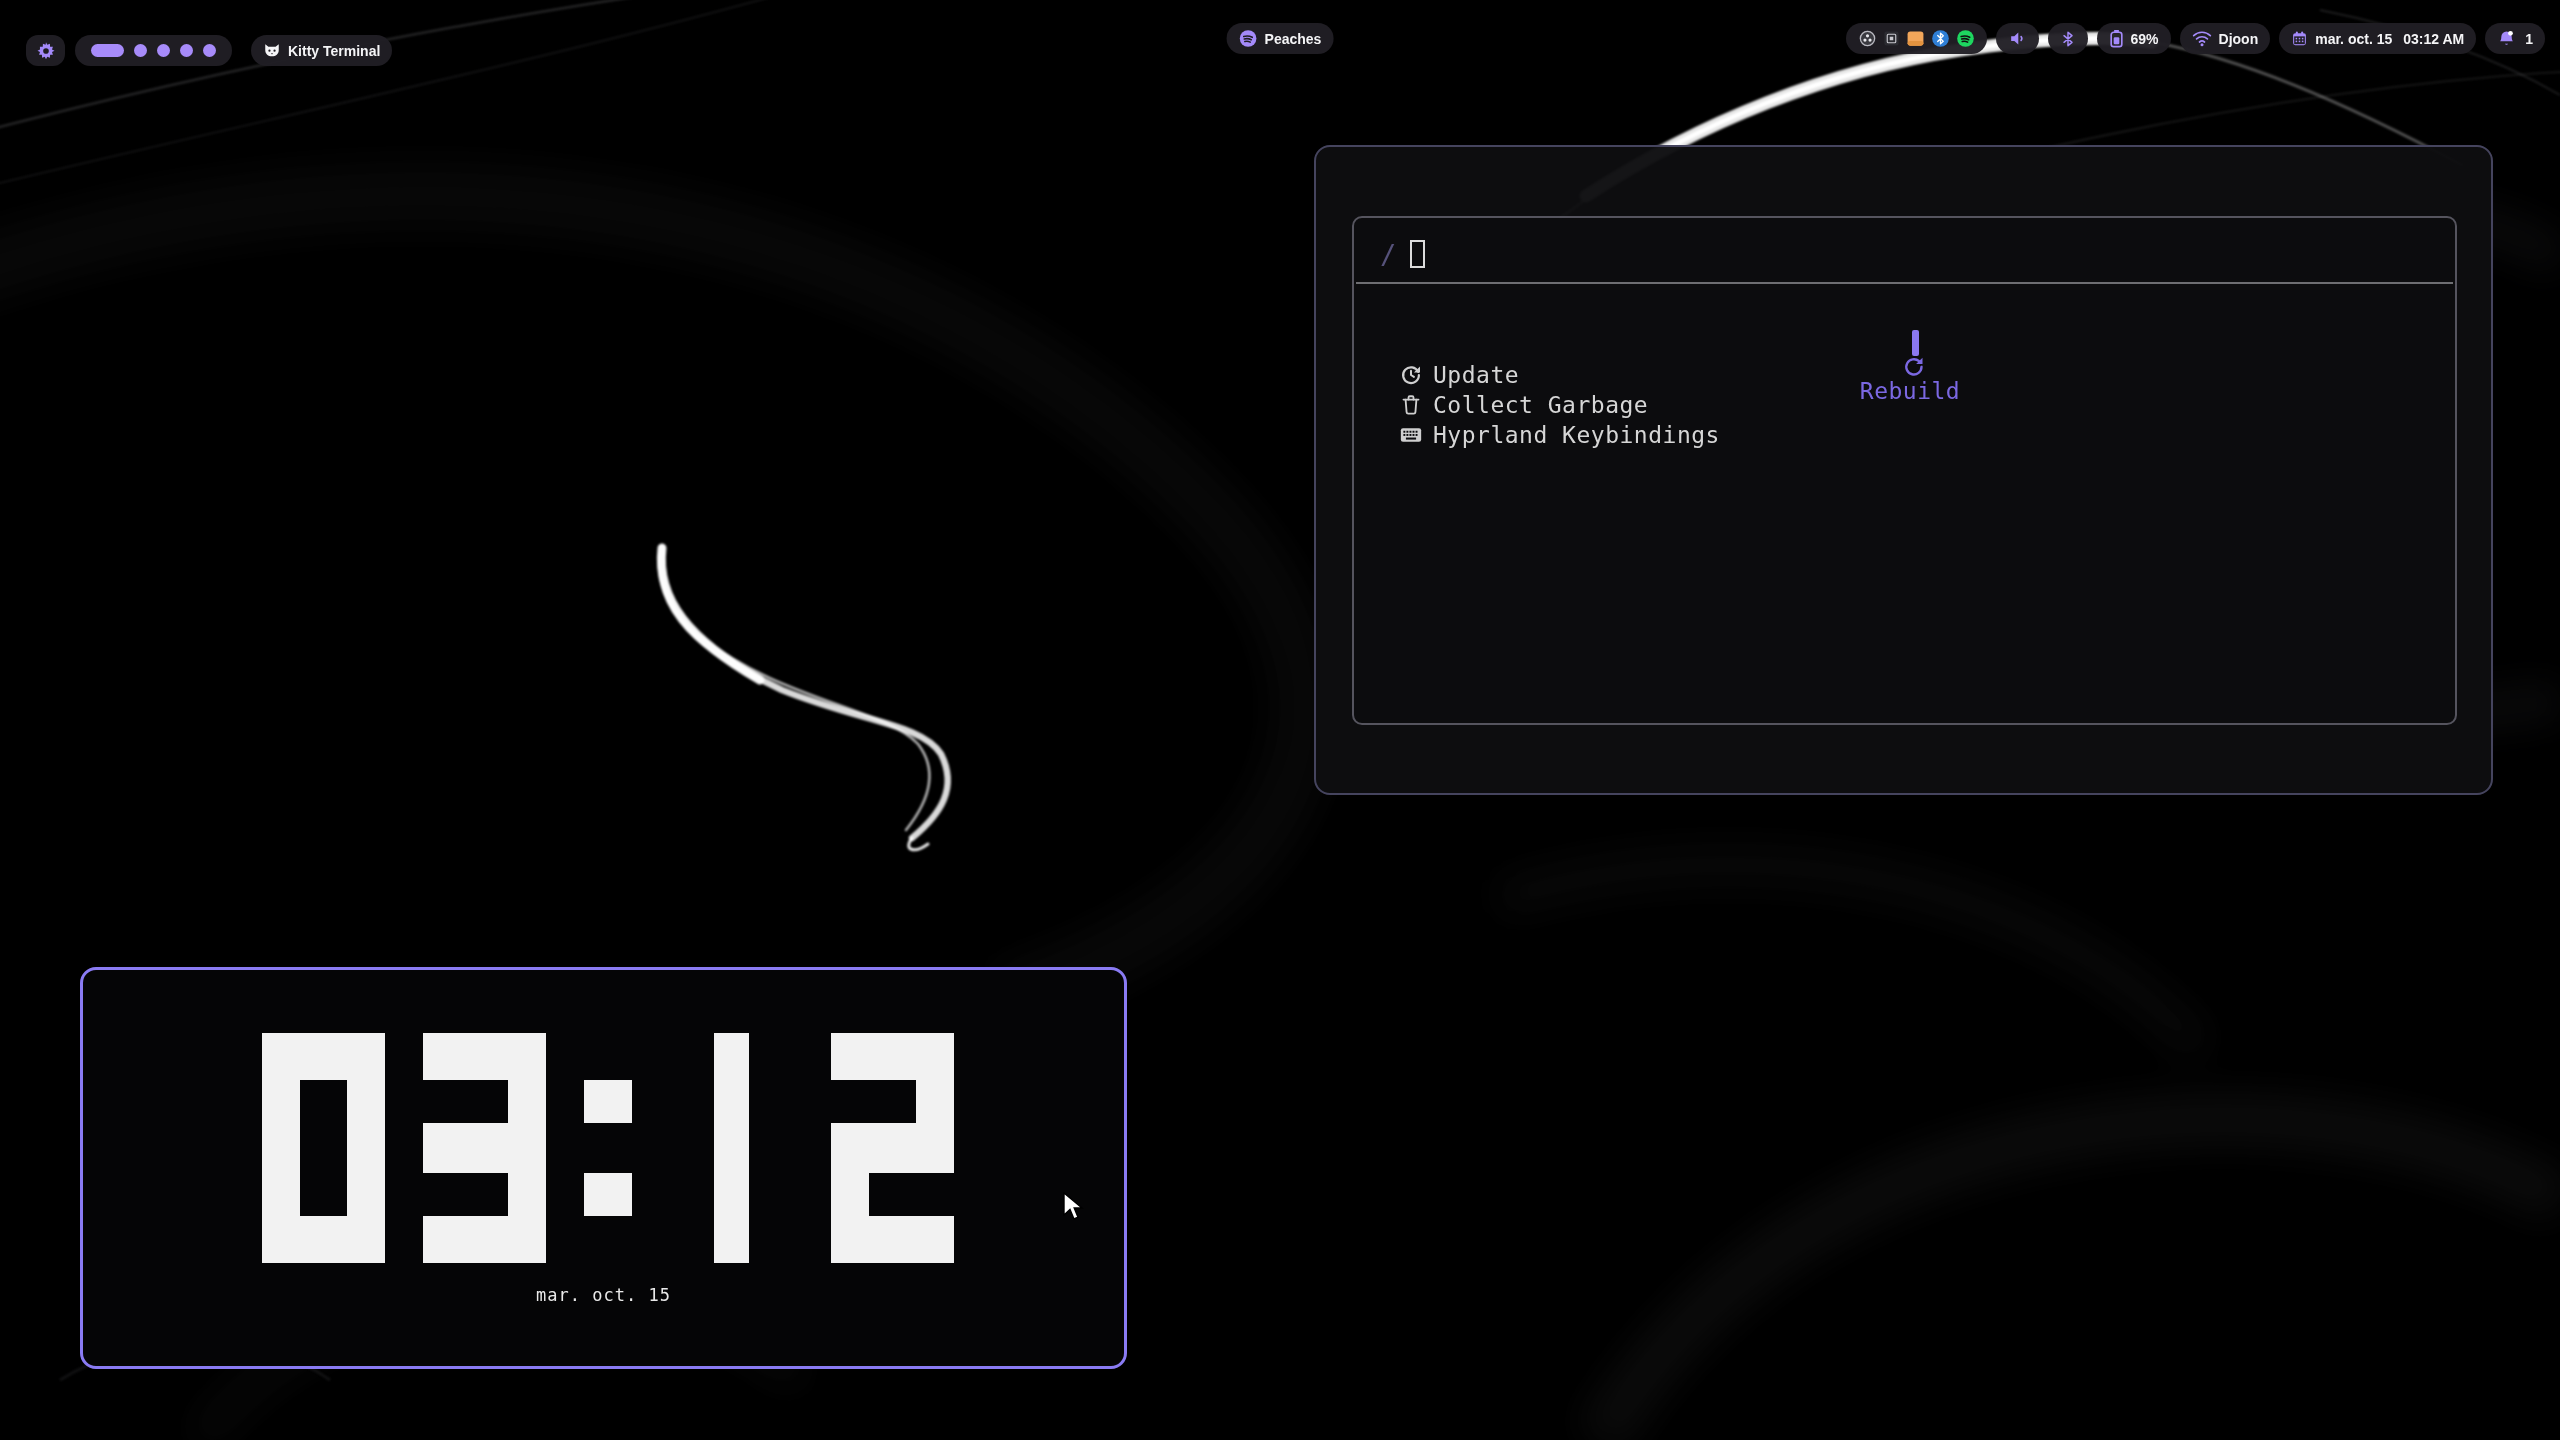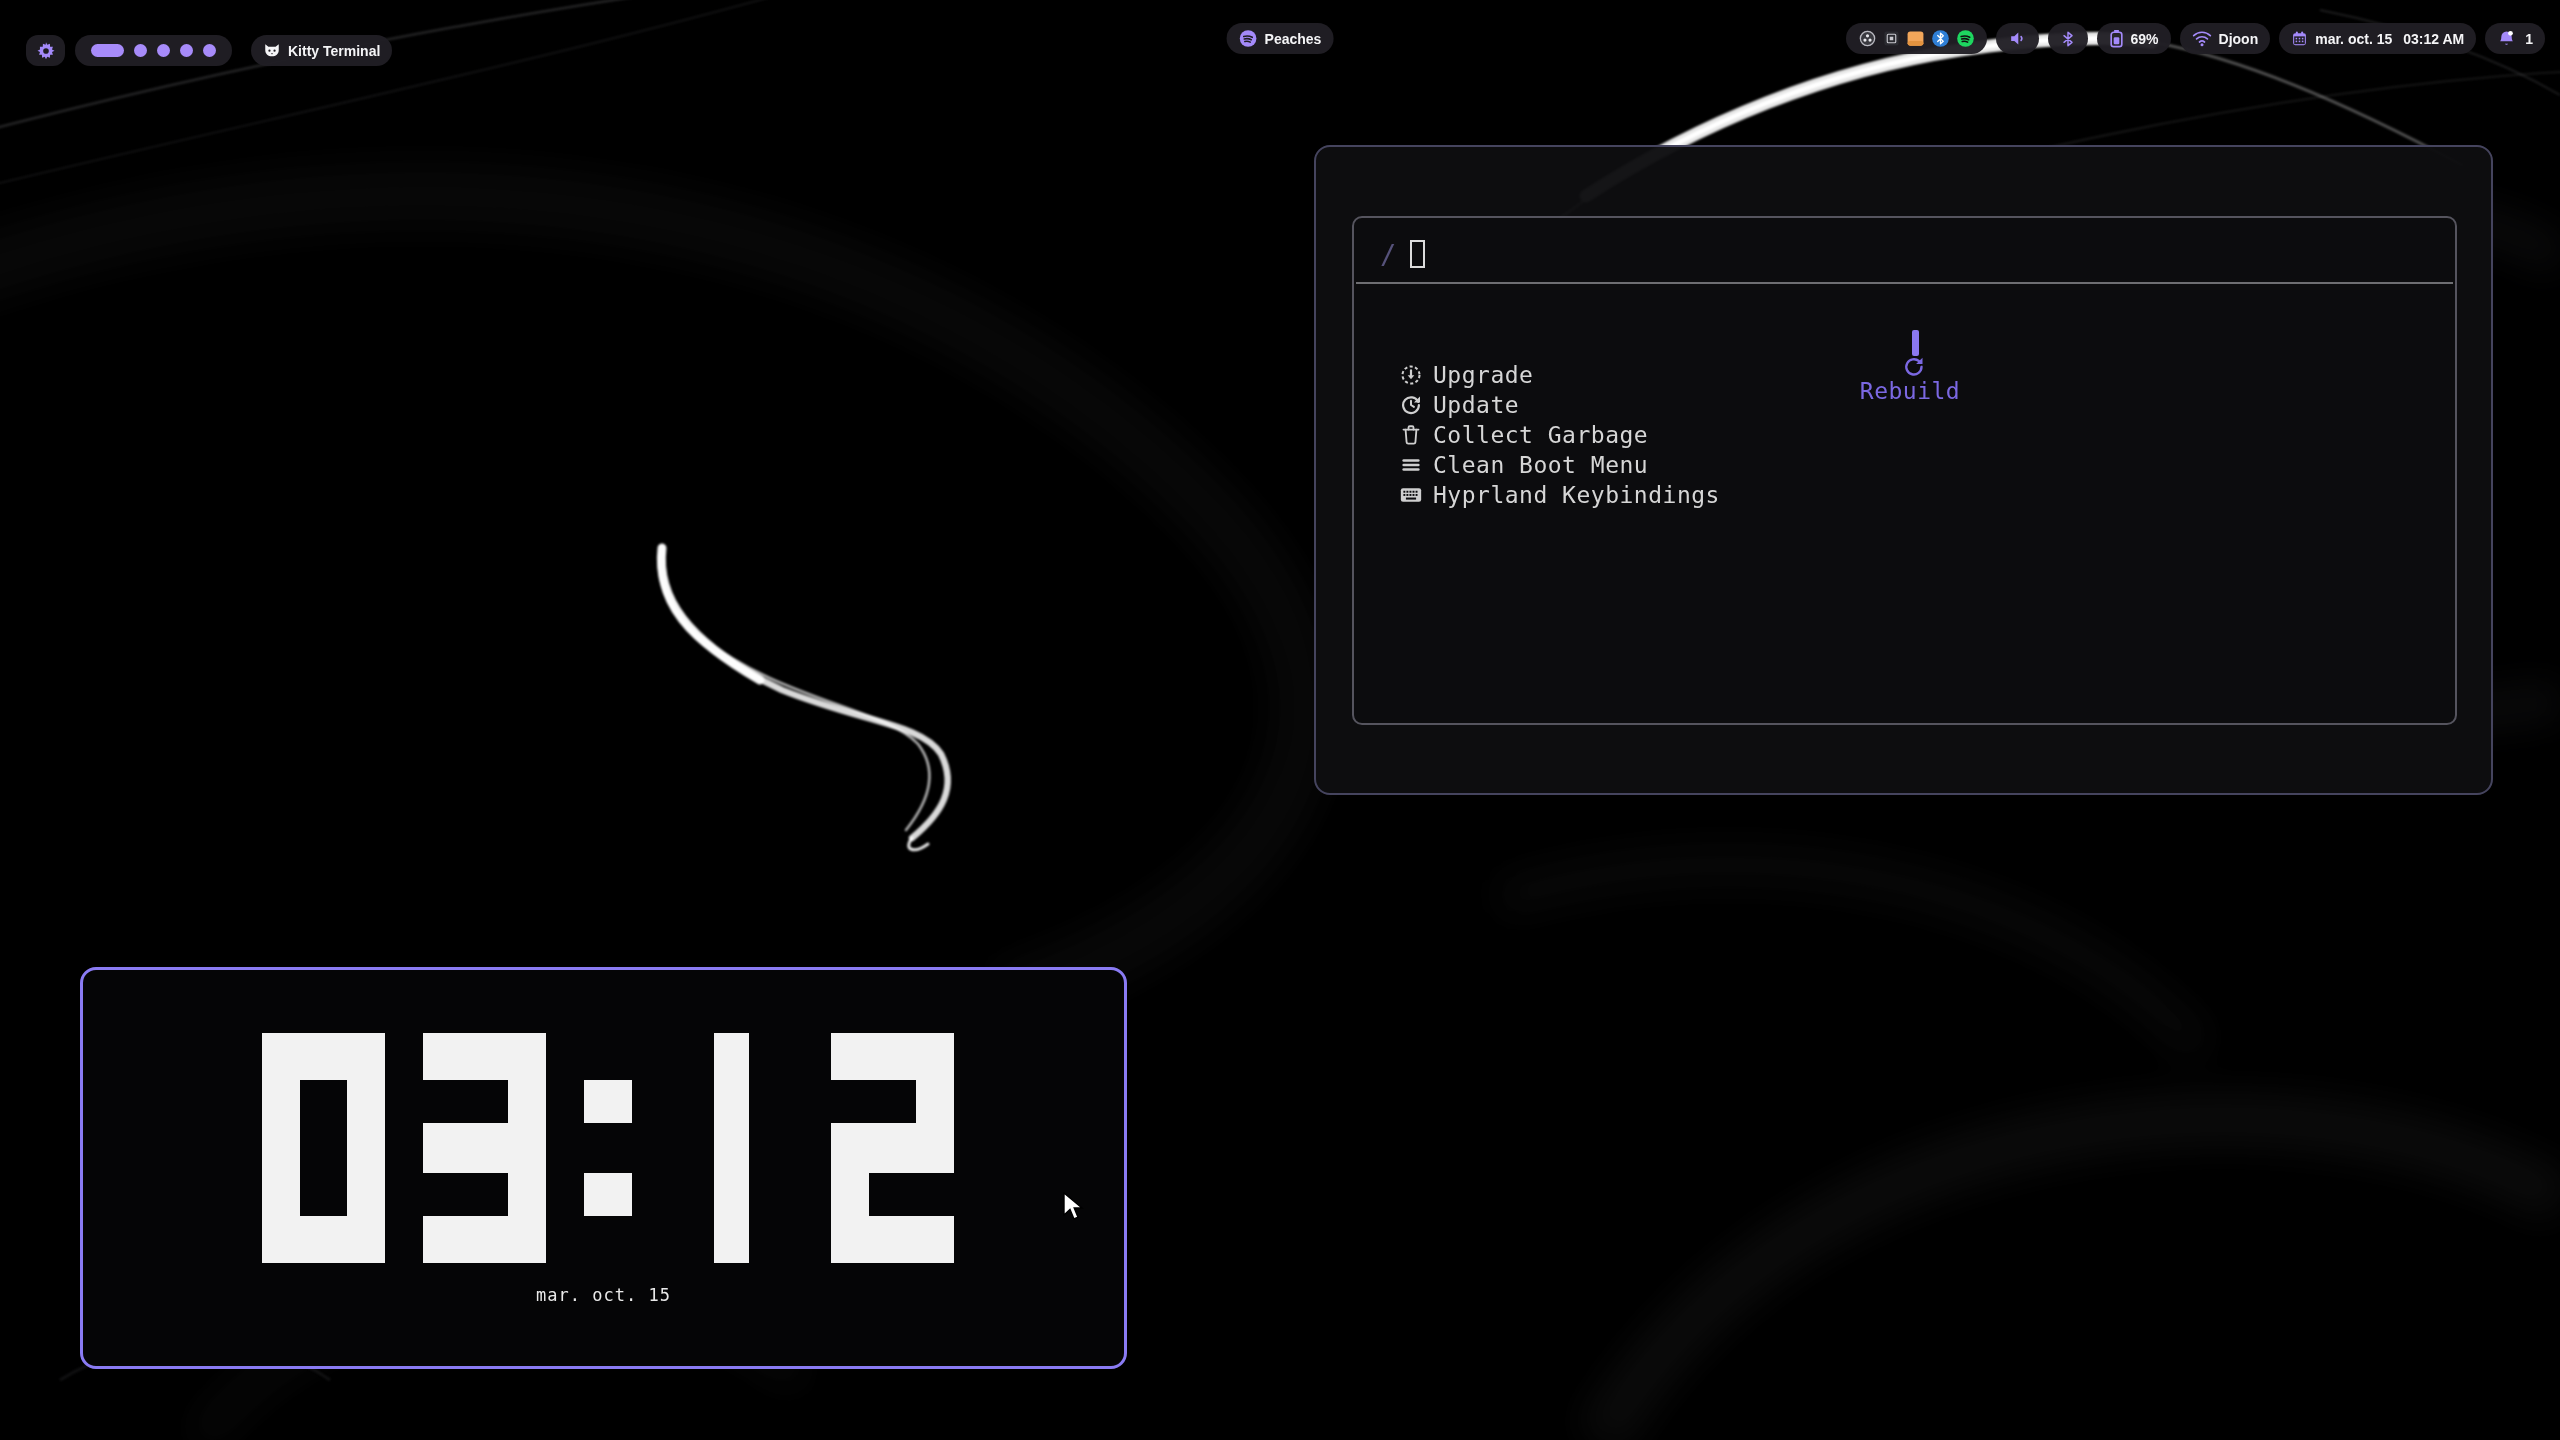--- a/index.html
+++ b/index.html
@@ -279,63 +279,39 @@
               <path d="M20.2 11.8a8.3 8.3 0 1 1-2.7-6.1" fill="none" stroke="currentColor" stroke-width="2.6" stroke-linecap="round"></path>
               <path d="M21.3 1.8v7h-7z" fill="currentColor"></path>
             </svg>
           </span>
     <span class="item-label">Rebuild</span>
   </div>
         <div class="launcher-item">
     <span class="sel-bar"></span>
     <span class="item-icon">
             <svg width="22" height="22" viewBox="0 0 24 24">
-              <circle cx="12" cy="12" r="9.3" fill="none" stroke="currentColor" stroke-width="2.2" stroke-dasharray="3.4 2.6"></circle>
-              <path d="M12 7v7" stroke="currentColor" stroke-width="2.4" stroke-linecap="round"></path>
-              <path d="M8.4 12.2L12 16.6l3.6-4.4z" fill="currentColor"></path>
-            </svg>
-          </span>
-    <span class="item-label">Upgrade</span>
-  </div>
-        <div class="launcher-item">
-    <span class="sel-bar"></span>
-    <span class="item-icon">
-            <svg width="22" height="22" viewBox="0 0 24 24">
               <path d="M19.8 8.6A8.6 8.6 0 1 0 20.6 12" fill="none" stroke="currentColor" stroke-width="2.4" stroke-linecap="round"></path>
               <path d="M21.8 2.6v6.6h-6.6z" fill="currentColor"></path>
               <path d="M12 7.5V12l3.2 2" fill="none" stroke="currentColor" stroke-width="2.2" stroke-linecap="round" stroke-linejoin="round"></path>
             </svg>
           </span>
     <span class="item-label">Update</span>
   </div>
         <div class="launcher-item">
     <span class="sel-bar"></span>
     <span class="item-icon">
             <svg width="20" height="22" viewBox="0 0 24 26">
               <g fill="none" stroke="currentColor" stroke-width="2.2" stroke-linecap="round" stroke-linejoin="round">
                 <path d="M3 6.5h18"></path>
                 <path d="M9 6.5V4a1.5 1.5 0 0 1 1.5-1.5h3A1.5 1.5 0 0 1 15 4v2.5"></path>
                 <path d="M5.5 6.5l1.2 15a2 2 0 0 0 2 1.8h6.6a2 2 0 0 0 2-1.8l1.2-15"></path>
               </g>
             </svg>
           </span>
     <span class="item-label">Collect Garbage</span>
-  </div>
-        <div class="launcher-item">
-    <span class="sel-bar"></span>
-    <span class="item-icon">
-            <svg width="22" height="22" viewBox="0 0 24 24">
-              <g stroke="currentColor" stroke-width="2.8" stroke-linecap="round">
-                <path d="M4 7h16"></path>
-                <path d="M4 12h16"></path>
-                <path d="M4 17h16"></path>
-              </g>
-            </svg>
-          </span>
-    <span class="item-label">Clean Boot Menu</span>
   </div>
         <div class="launcher-item">
     <span class="sel-bar"></span>
     <span class="item-icon">
             <svg width="23" height="18" viewBox="0 0 26 20">
               <rect x="1" y="2" width="24" height="16" rx="2.5" fill="currentColor"></rect>
               <g fill="#0c0c0e">
                 <rect x="4" y="5" width="2.3" height="2.3"></rect>
                 <rect x="7.6" y="5" width="2.3" height="2.3"></rect>
                 <rect x="11.2" y="5" width="2.3" height="2.3"></rect>

